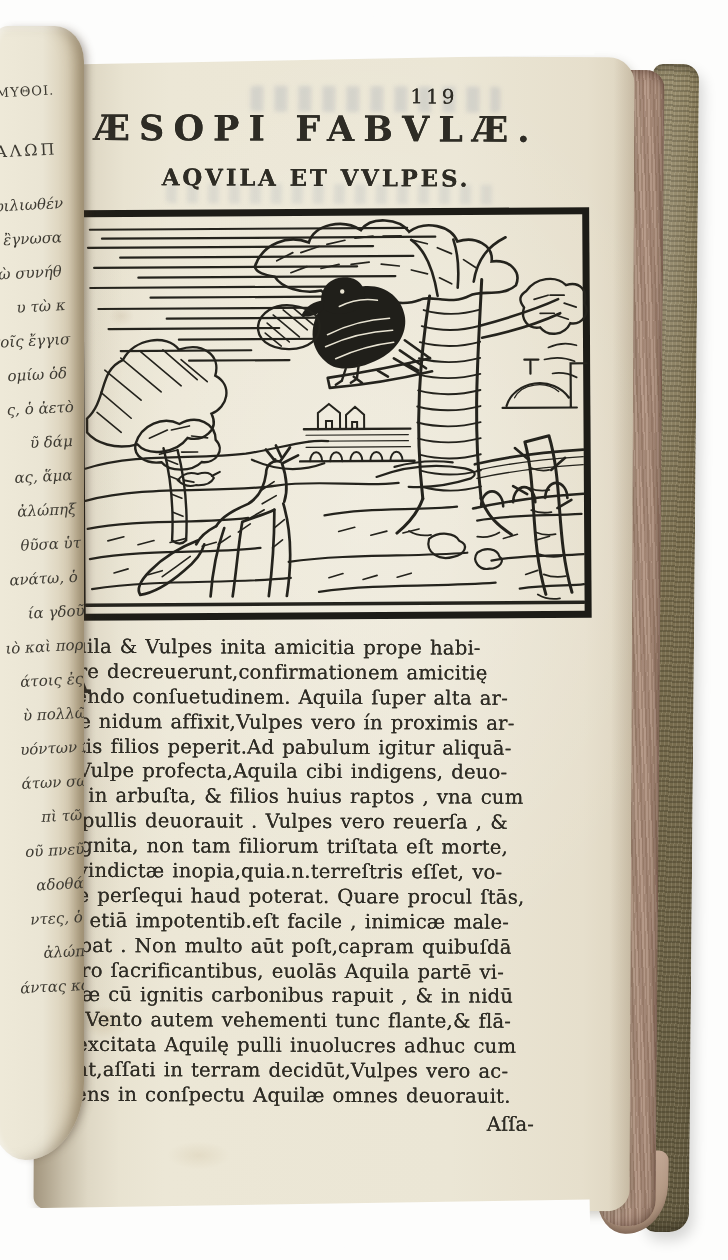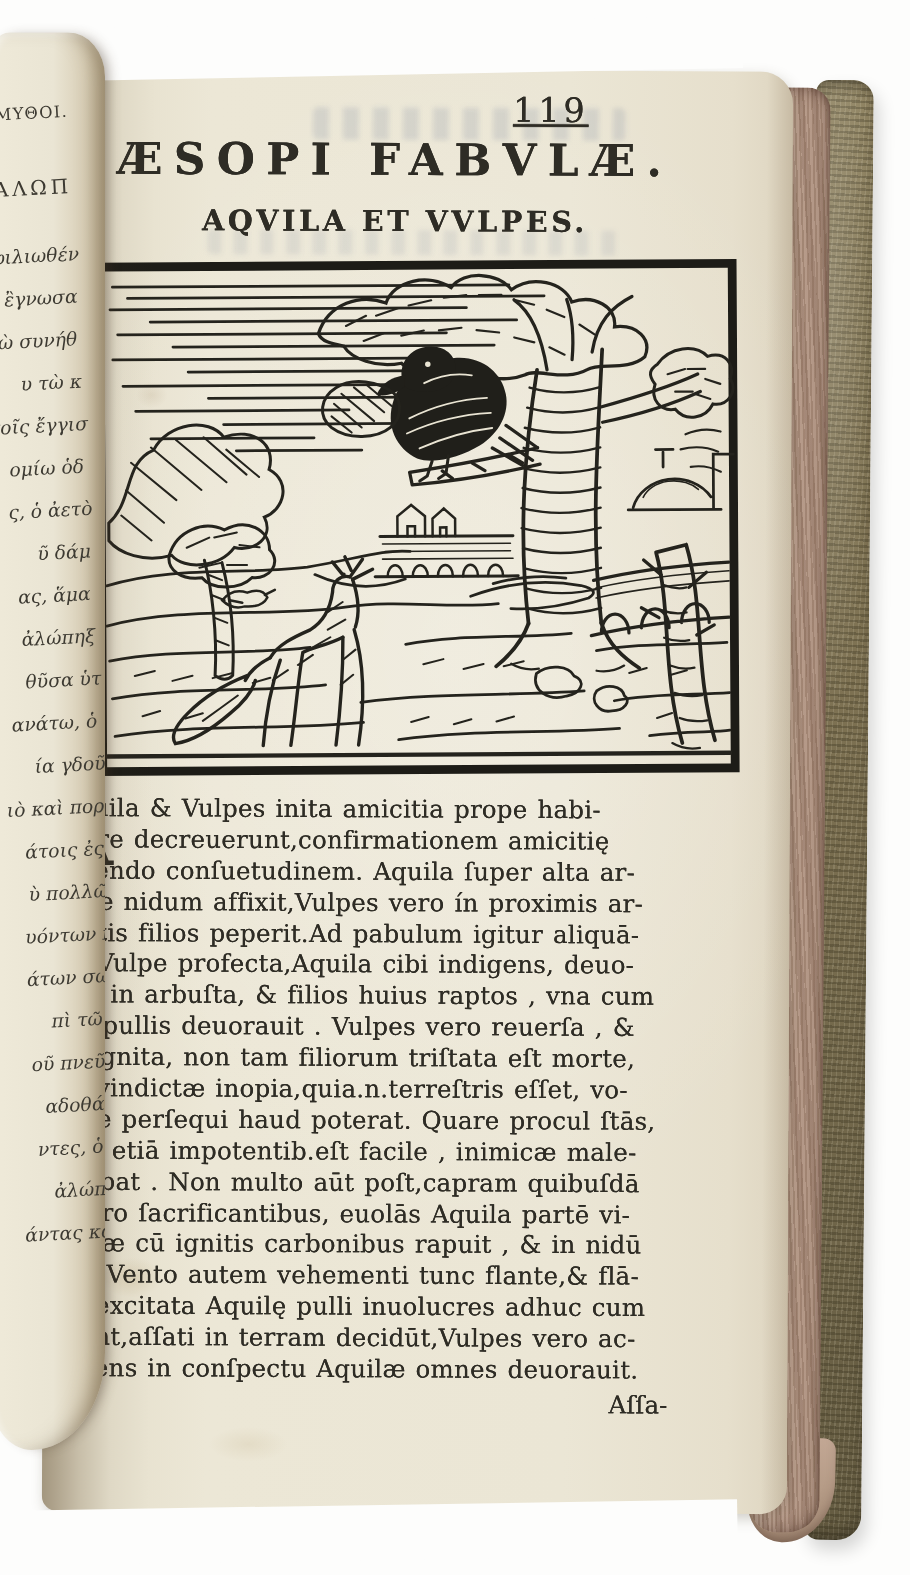--- a/index.html
+++ b/index.html
@@ -71,22 +71,22 @@
   
   .ghost{position:absolute;z-index:2;filter:blur(2px);border-radius:4px;pointer-events:none;}
   .ghost.g1{left:212px;top:30px;width:250px;height:26px;
     background:repeating-linear-gradient(90deg, rgba(108,122,150,.18) 0 13px, transparent 13px 24px);}
   .ghost.g2{left:128px;top:128px;width:330px;height:20px;
     background:repeating-linear-gradient(90deg, rgba(108,122,150,.13) 0 11px, transparent 11px 21px);}
 
   .inktext{color:#2e2c25;}
 
   .pagenum{
-    position:absolute;left:372px;top:17px;z-index:10;
-    font-size:27px;letter-spacing:3px;text-shadow:0 0 .4px #2e2c25;text-decoration:underline;
+    position:absolute;left:372px;top:28px;z-index:10;
+    font-size:20px;letter-spacing:3px;text-shadow:0 0 .4px #2e2c25;
   }
   .title{
     position:absolute;left:4px;top:52px;width:548px;z-index:10;text-align:center;
     font-size:35px;font-weight:700;letter-spacing:.26em;white-space:nowrap;
     text-shadow:0 0 .5px #2e2c25;
   }
   .subtitle{
     position:absolute;left:4px;top:108px;width:548px;z-index:10;text-align:center;
     font-size:23px;font-weight:700;letter-spacing:.12em;white-space:nowrap;
     text-shadow:0 0 .4px #2e2c25;

